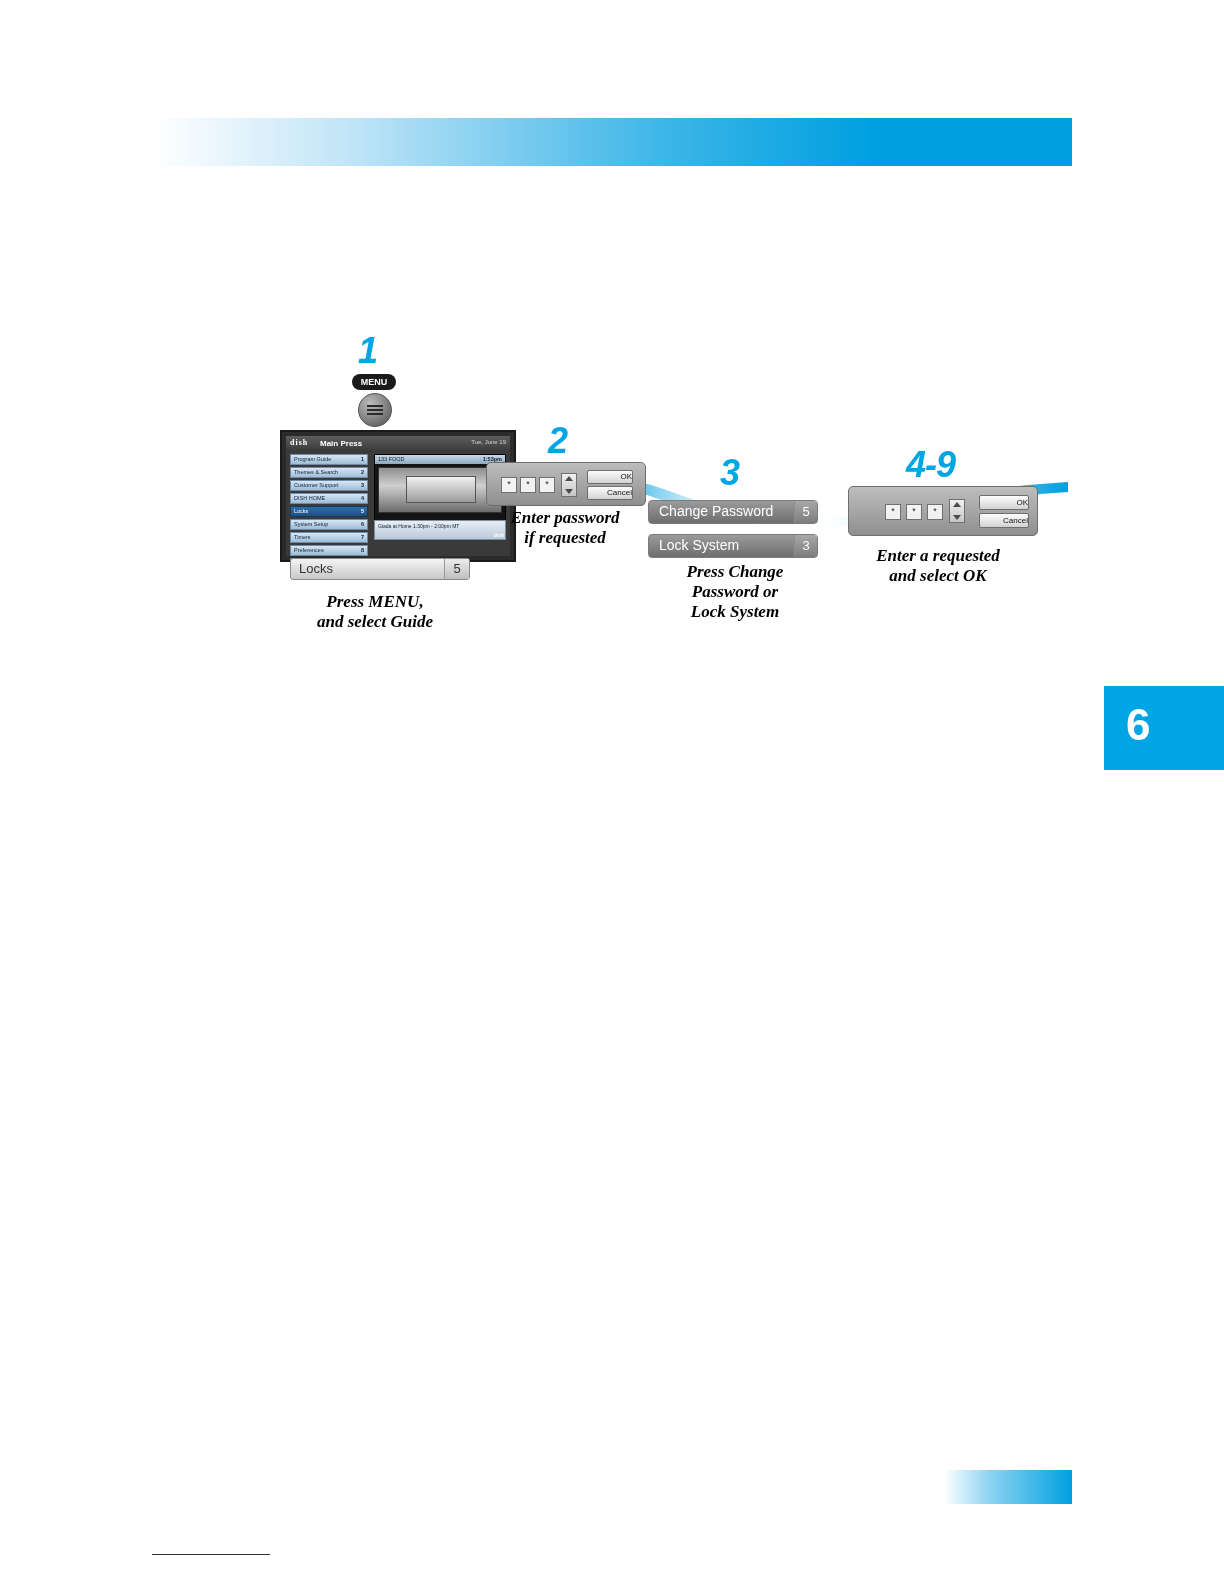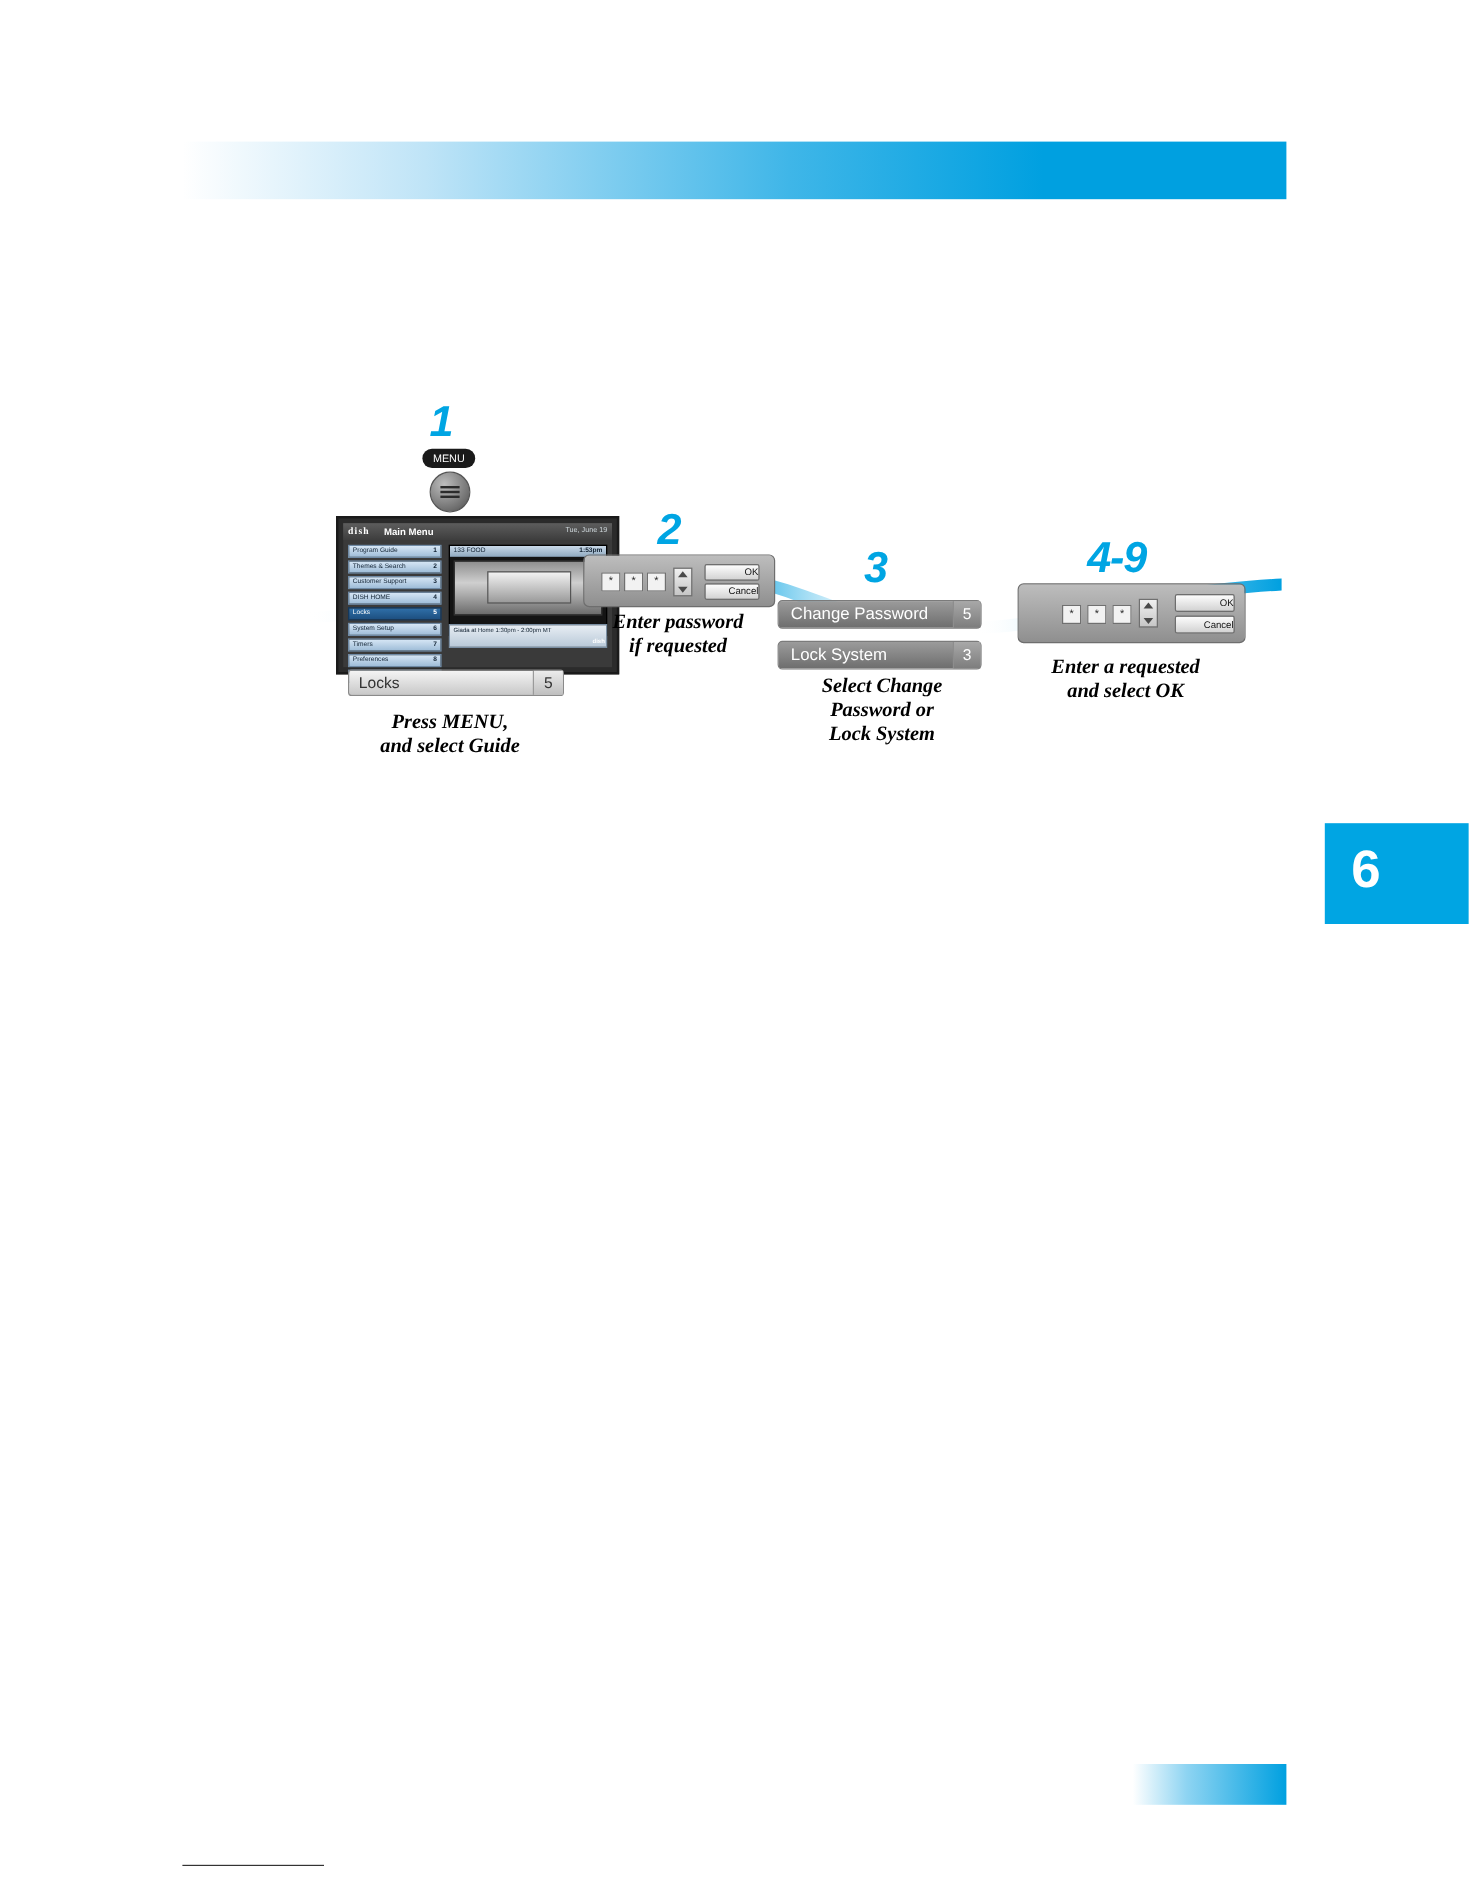--- a/index.html
+++ b/index.html
@@ -58,21 +58,21 @@
   #cap2{left:480px;top:508px;width:170px;}
   #cap3{left:650px;top:562px;width:170px;}
   #cap4{left:840px;top:546px;width:196px;}
 
   
   .menu-badge{
     position:absolute;left:352px;top:374px;width:44px;height:16px;
     background:#1a1a1a;border-radius:8px;
   }
   .menu-badge span{
-    display:block;text-align:center;color:#fff;font-size:9px;font-weight:normal;
+    display:block;text-align:center;color:#fff;font-size:9px;font-weight:bold;
     line-height:16px;font-family:"Liberation Sans", sans-serif;
   }
   .menu-circle{
     position:absolute;left:358px;top:393px;width:32px;height:32px;border-radius:50%;
     background:radial-gradient(circle at 35% 30%,#bdbdbd,#6f6f6f 70%,#4a4a4a 100%);
     border:1px solid #555;
   }
   .menu-circle i{
     position:absolute;left:8px;width:16px;height:2px;background:#2b2b2b;display:block;
   }
@@ -261,21 +261,21 @@
 <div class="menu-circle">
   <i></i>
   <i></i>
   <i></i>
 </div>
 
 <div class="tv">
   <div class="tv-inner">
     <div class="tv-head">
       <div class="tv-logo">dish</div>
-      <div class="tv-title">Main Menu</div>
+      <div class="tv-title">Main Press</div>
       <div class="tv-date">Tue, June 19</div>
     </div>
 
     <div class="tv-menu">
       <div class="mi">
         <span>Program Guide</span>
         <b>1</b>
       </div>
       <div class="mi">
         <span>Themes &amp; Search</span>
@@ -353,21 +353,21 @@
 
 <div class="optbar" id="opt-change">
   <div class="lbl">Change Password</div>
   <div class="num">5</div>
 </div>
 <div class="optbar" id="opt-lock">
   <div class="lbl">Lock System</div>
   <div class="num">3</div>
 </div>
 
-<div class="caption" id="cap3" style="white-space:pre-line;">Select Change
+<div class="caption" id="cap3" style="white-space:pre-line;">Press Change
 Password or
 Lock System</div>
 
 <div class="step-num" id="step4">4-9</div>
 
 <div class="pw-panel" id="pw4">
   <div class="pw-box" style="left:36px;top:17px;">*</div>
   <div class="pw-box" style="left:57px;top:17px;">*</div>
   <div class="pw-box" style="left:78px;top:17px;">*</div>
   <div class="spin" style="left:100px;top:12px;">

